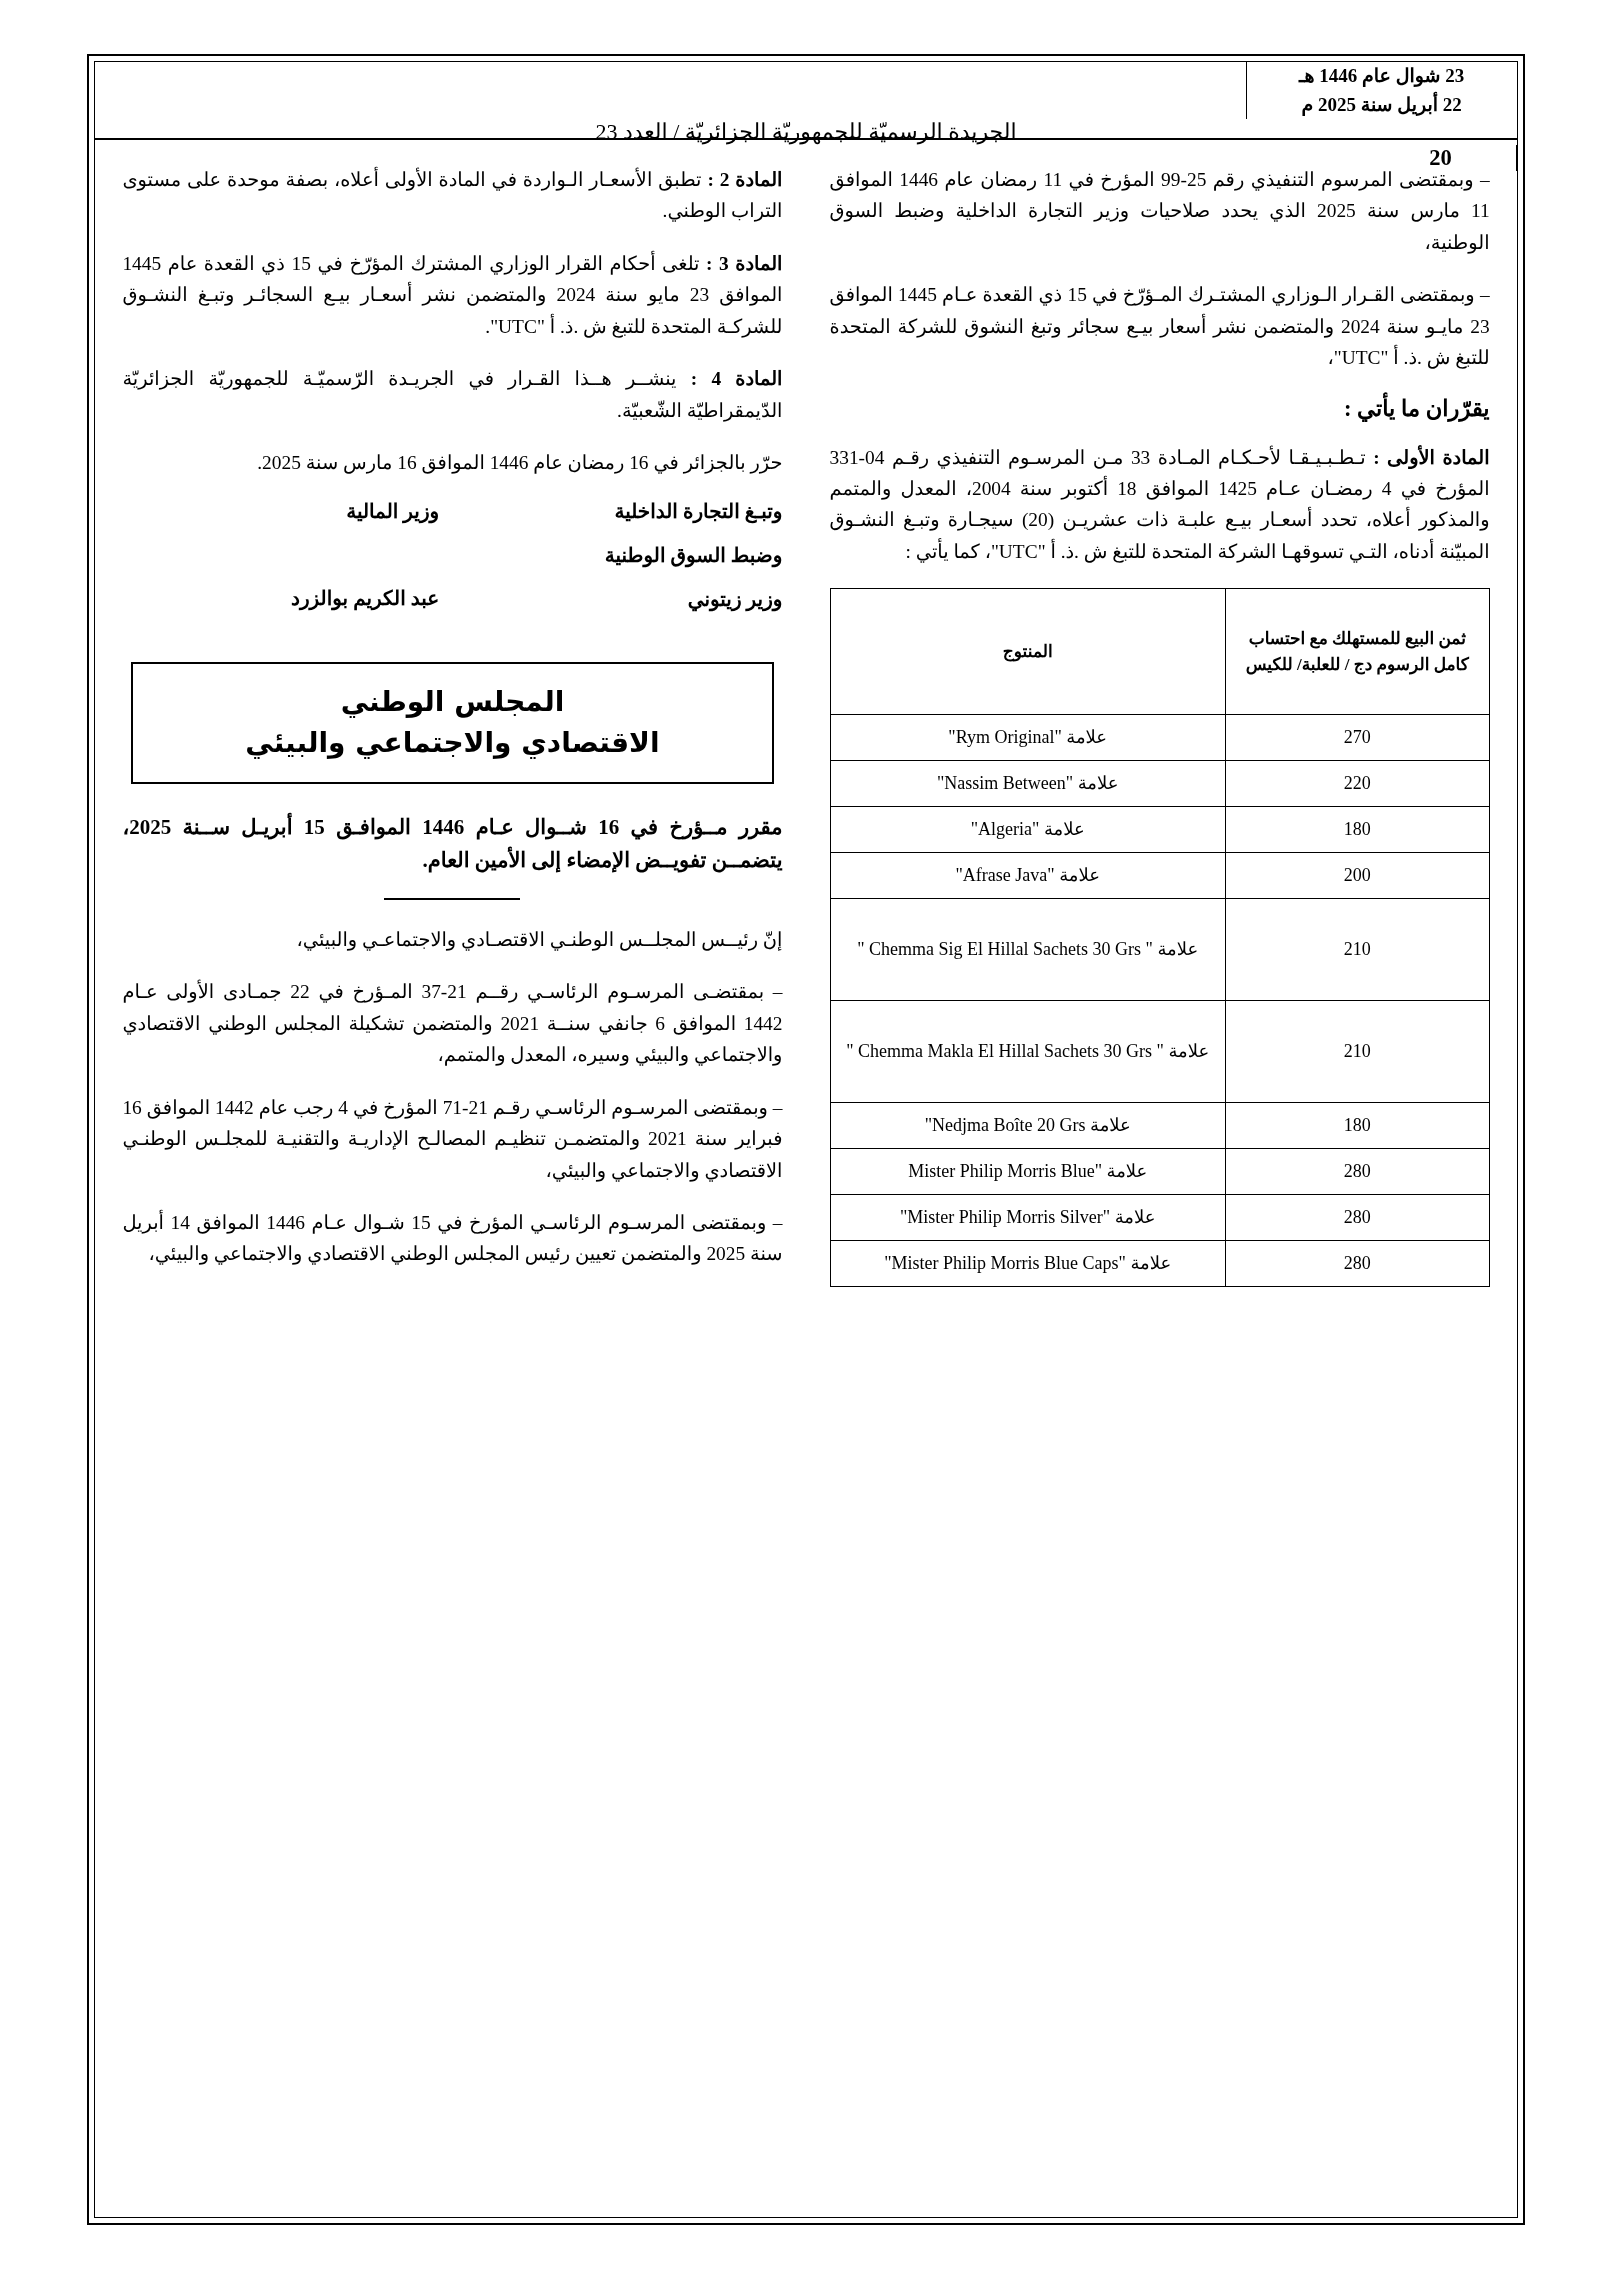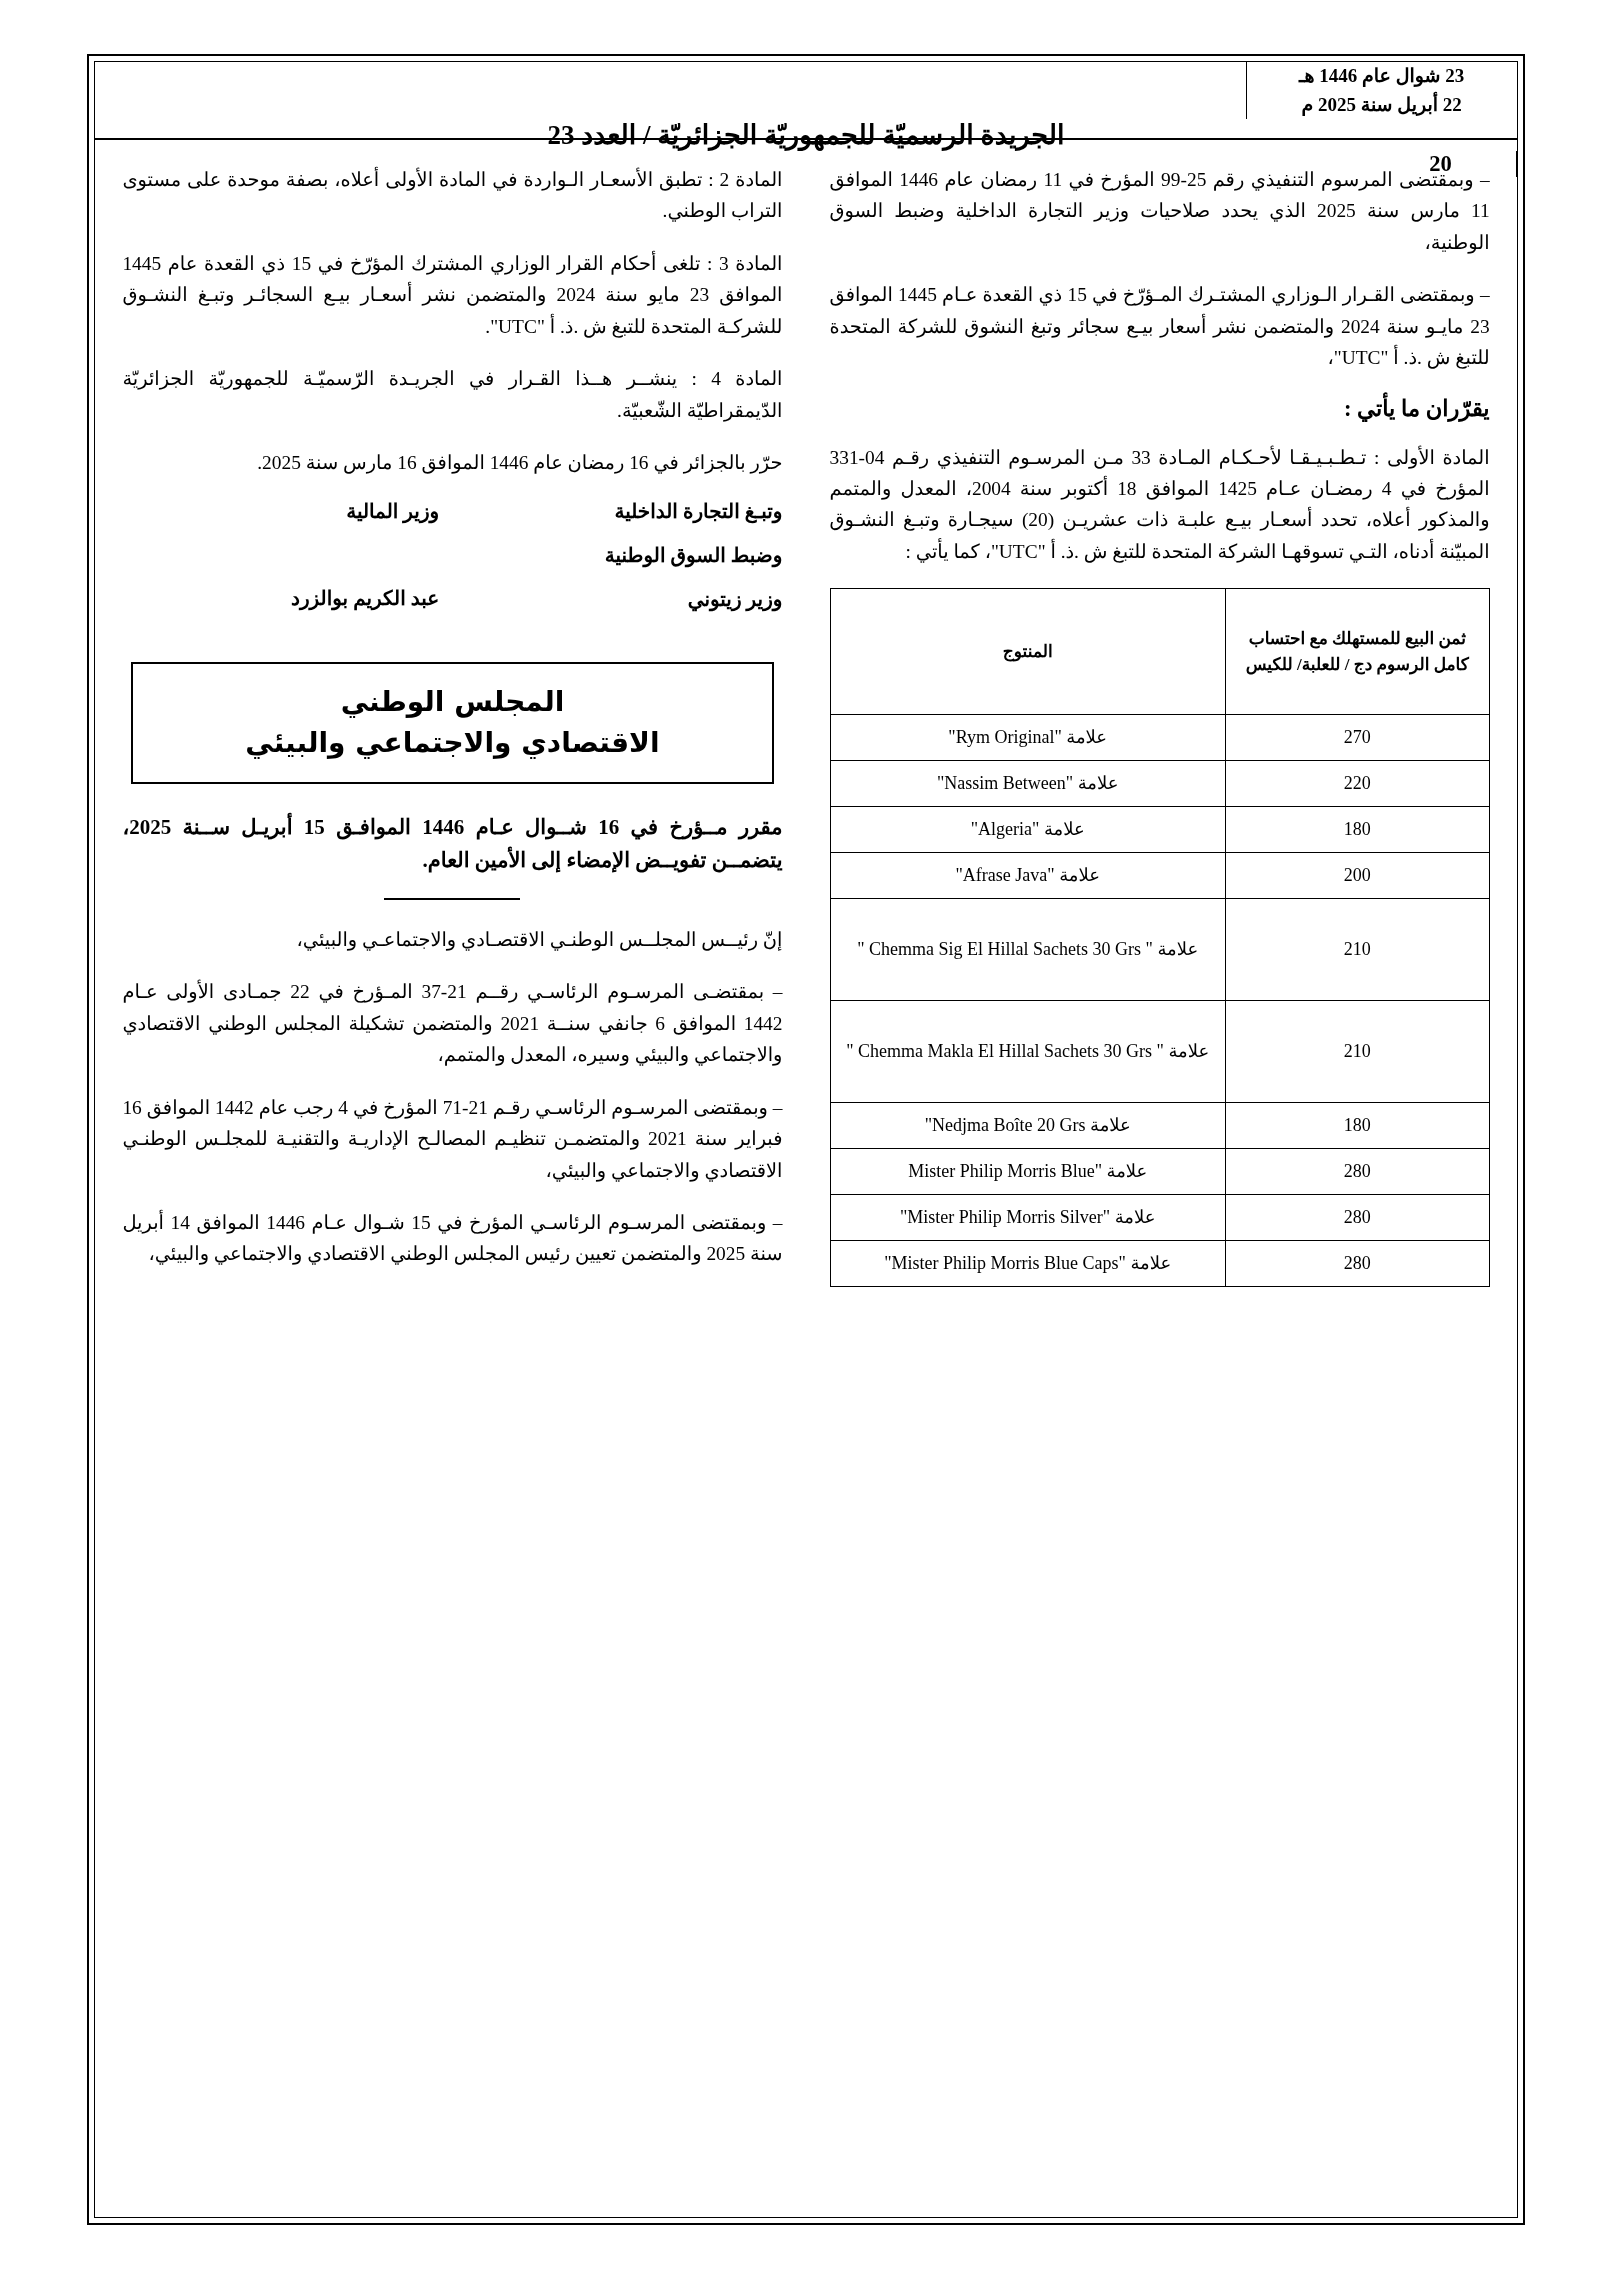--- a/index.html
+++ b/index.html
@@ -51,22 +51,22 @@
     font-weight: bold;
     font-size: 19px;
     line-height: 1.5;
     box-sizing: border-box;
   }
   .header-center {
     flex: 1;
     display: flex;
     align-items: center;
     justify-content: center;
-    font-weight: bold;
-    font-size: 27px;
+    font-weight: normal;
+    font-size: 22px;
   }
   .header-left {
     width: 163px;
     border-right: 1.8px solid #000;
     display: flex;
     align-items: center;
     justify-content: center;
     font-weight: bold;
     font-size: 22.6px;
     box-sizing: border-box;
@@ -87,21 +87,21 @@
   .col-right { padding-left: 23.5px; }
   .col-left  { padding-right: 23.5px; }
 
   p.para {
     margin: 0 0 21px 0;
     font-size: 19.4px;
     line-height: 1.62;
     text-align: justify;
     text-justify: inter-word;
   }
-  .b { font-weight: normal; }
+  .b { font-weight: bold; }
 
   
   table.price-table {
     border-collapse: collapse;
     width: 100%;
     margin-top: 9px;
     font-size: 17px;
   }
   table.price-table td, table.price-table th {
     border: 1.4px solid #000;

